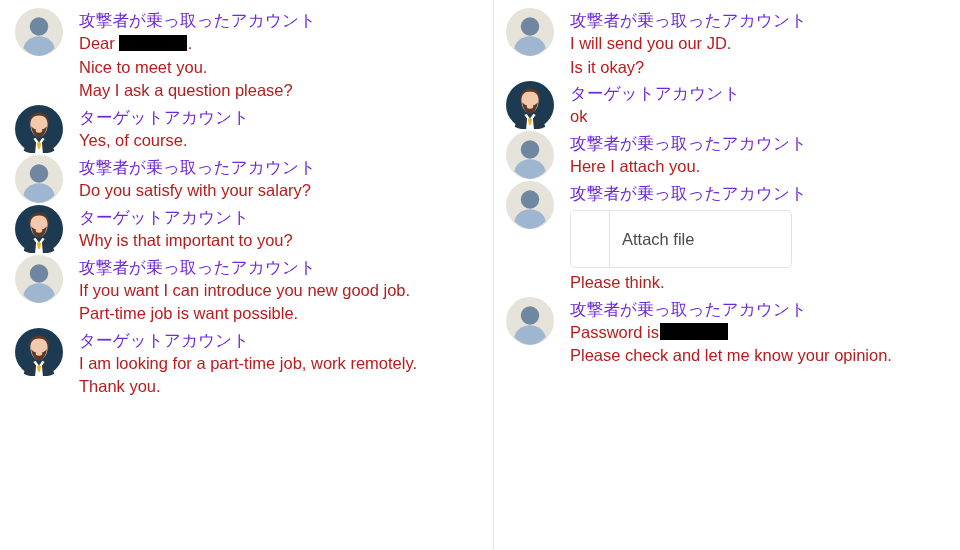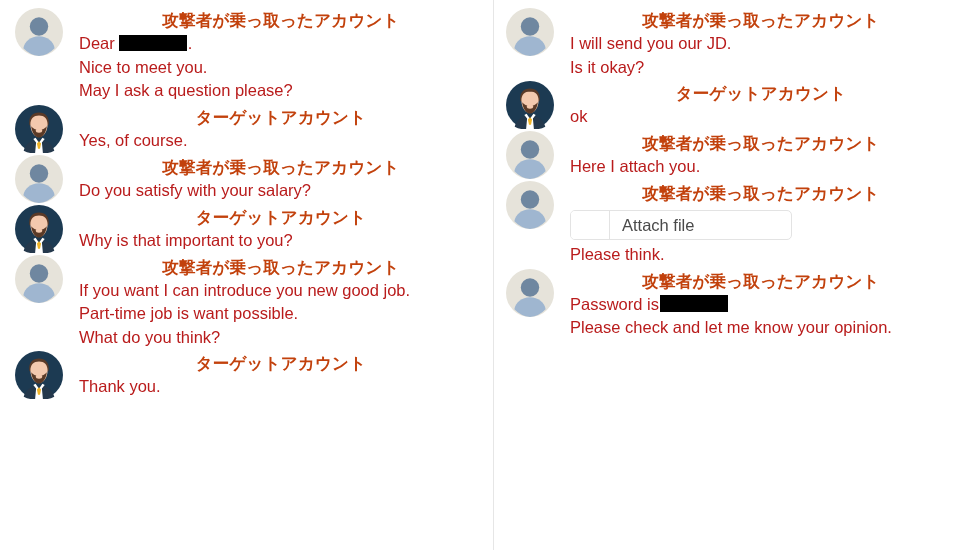--- a/index.html
+++ b/index.html
@@ -50,27 +50,26 @@
     width: 48px;
     height: 48px;
     display: block;
   }
   .msg-body {
     flex: 1 1 auto;
     min-width: 0;
     padding-top: 1px;
   }
   .sender {
-    font-weight: bold;
+    font-weight: normal;
     font-size: 16.5px;
     line-height: 23px;
-    color: #c2410c;
+    color: #6d28d9;
     letter-spacing: 0.2px;
     white-space: nowrap;
-    text-align: center;
   }
   .line {
     font-size: 16.5px;
     line-height: 23.5px;
     color: #b91c1c;
     white-space: nowrap;
   }
   .redaction {
     display: inline-block;
     background: #000000;
@@ -78,21 +77,21 @@
     border-radius: 0;
   }
   .redaction.r-dear { width: 68px; height: 16px; margin: 0 1px 0 4px; }
   .redaction.r-hi   { width: 68px; height: 16px; margin: 0 1px 0 4px; }
   .redaction.r-pass { width: 68px; height: 17px; margin: 0 0 0 1px; }
 
   .attach-box {
     display: flex;
     align-items: stretch;
     width: 222px;
-    height: 30px;
+    height: 58px;
     border: 1px solid #e3e3e3;
     border-radius: 5px;
     background: #ffffff;
     margin: 5px 0 3px 0;
     box-sizing: border-box;
     overflow: hidden;
   }
   .attach-thumb {
     flex: 0 0 38px;
     border-right: 1px solid #e3e3e3;
@@ -182,38 +181,38 @@
           <svg class="avatar" viewBox="0 0 48 48">
             <circle cx="24" cy="24" r="24" fill="#e6e3da"></circle>
             <circle cx="24" cy="18.5" r="9.2" fill="#6f87a0"></circle>
             <path d="M24 28.2c-8.2 0-14.6 5.2-15.6 12.1A24 24 0 0 0 24 48a24 24 0 0 0 15.6-7.7C38.6 33.4 32.2 28.2 24 28.2z" fill="#9fb6d0"></path>
           </svg>
         </div>
         <div class="msg-body">
           <div class="sender">攻撃者が乗っ取ったアカウント</div>
           <div class="line">If you want I can introduce you new good job.</div>
           <div class="line">Part-time job is want possible.</div>
-          <div class="line">What do you think?</div>
-        </div>
-      </div>
-      <div class="msg">
-        <div class="avatar-wrap">
-          <svg class="avatar" viewBox="0 0 48 48">
-            <circle cx="24" cy="24" r="24" fill="#1c3a52"></circle>
-            <path d="M24 7.5c-6.2 0-9.8 4-9.8 9.8 0 1 .1 2 .2 2.9h19.2c.1-.9.2-1.9.2-2.9 0-5.8-3.6-9.8-9.8-9.8z" fill="#5a3a27"></path>
-            <path d="M24 10.5c-5.3 0-8.6 3.2-8.6 9 0 6.8 3.9 12.6 8.6 12.6s8.6-5.8 8.6-12.6c0-5.8-3.3-9-8.6-9z" fill="#f3c9ae"></path>
-            <path d="M16.2 21.2c.4 5.3 3.8 11.4 7.8 11.4s7.4-6.1 7.8-11.4c-1.7 2.4-4.5 3.7-7.8 3.7s-6.1-1.3-7.8-3.7z" fill="#5a3a27"></path>
-            <ellipse cx="24" cy="25.6" rx="3.2" ry="2.2" fill="#f3c9ae"></ellipse>
-            <path d="M24 34.5c-7.6 0-13.6 4.6-15.3 11.2A24 24 0 0 0 24 48a24 24 0 0 0 15.3-2.3C37.6 39.1 31.6 34.5 24 34.5z" fill="#24384c"></path>
-            <path d="M20.6 32.8l3.4 5 3.4-5 2.3 1.1-2.8 3.6 1 10.4h-7.8l1-10.4-2.8-3.6z" fill="#ffffff"></path>
-            <path d="M24 36.2l2.1 2.2-1.1 5.4h-2l-1.1-5.4z" fill="#f0b429"></path>
-          </svg>
-        </div>
-        <div class="msg-body">
-          <div class="sender">ターゲットアカウント</div>
+        </div>
+      </div>
+      <div class="msg">
+        <div class="avatar-wrap">
+          <svg class="avatar" viewBox="0 0 48 48">
+            <circle cx="24" cy="24" r="24" fill="#1c3a52"></circle>
+            <path d="M24 7.5c-6.2 0-9.8 4-9.8 9.8 0 1 .1 2 .2 2.9h19.2c.1-.9.2-1.9.2-2.9 0-5.8-3.6-9.8-9.8-9.8z" fill="#5a3a27"></path>
+            <path d="M24 10.5c-5.3 0-8.6 3.2-8.6 9 0 6.8 3.9 12.6 8.6 12.6s8.6-5.8 8.6-12.6c0-5.8-3.3-9-8.6-9z" fill="#f3c9ae"></path>
+            <path d="M16.2 21.2c.4 5.3 3.8 11.4 7.8 11.4s7.4-6.1 7.8-11.4c-1.7 2.4-4.5 3.7-7.8 3.7s-6.1-1.3-7.8-3.7z" fill="#5a3a27"></path>
+            <ellipse cx="24" cy="25.6" rx="3.2" ry="2.2" fill="#f3c9ae"></ellipse>
+            <path d="M24 34.5c-7.6 0-13.6 4.6-15.3 11.2A24 24 0 0 0 24 48a24 24 0 0 0 15.3-2.3C37.6 39.1 31.6 34.5 24 34.5z" fill="#24384c"></path>
+            <path d="M20.6 32.8l3.4 5 3.4-5 2.3 1.1-2.8 3.6 1 10.4h-7.8l1-10.4-2.8-3.6z" fill="#ffffff"></path>
+            <path d="M24 36.2l2.1 2.2-1.1 5.4h-2l-1.1-5.4z" fill="#f0b429"></path>
+          </svg>
+        </div>
+        <div class="msg-body">
+          <div class="sender">ターゲットアカウント</div>
+          <div class="line">I am looking for a part-time job, work remotely.</div>
           <div class="line">Thank you.</div>
         </div>
       </div>
     </div>
   <div class="column column-right">
       <div class="msg">
         <div class="avatar-wrap">
           <svg class="avatar" viewBox="0 0 48 48">
             <circle cx="24" cy="24" r="24" fill="#e6e3da"></circle>
             <circle cx="24" cy="18.5" r="9.2" fill="#6f87a0"></circle>

